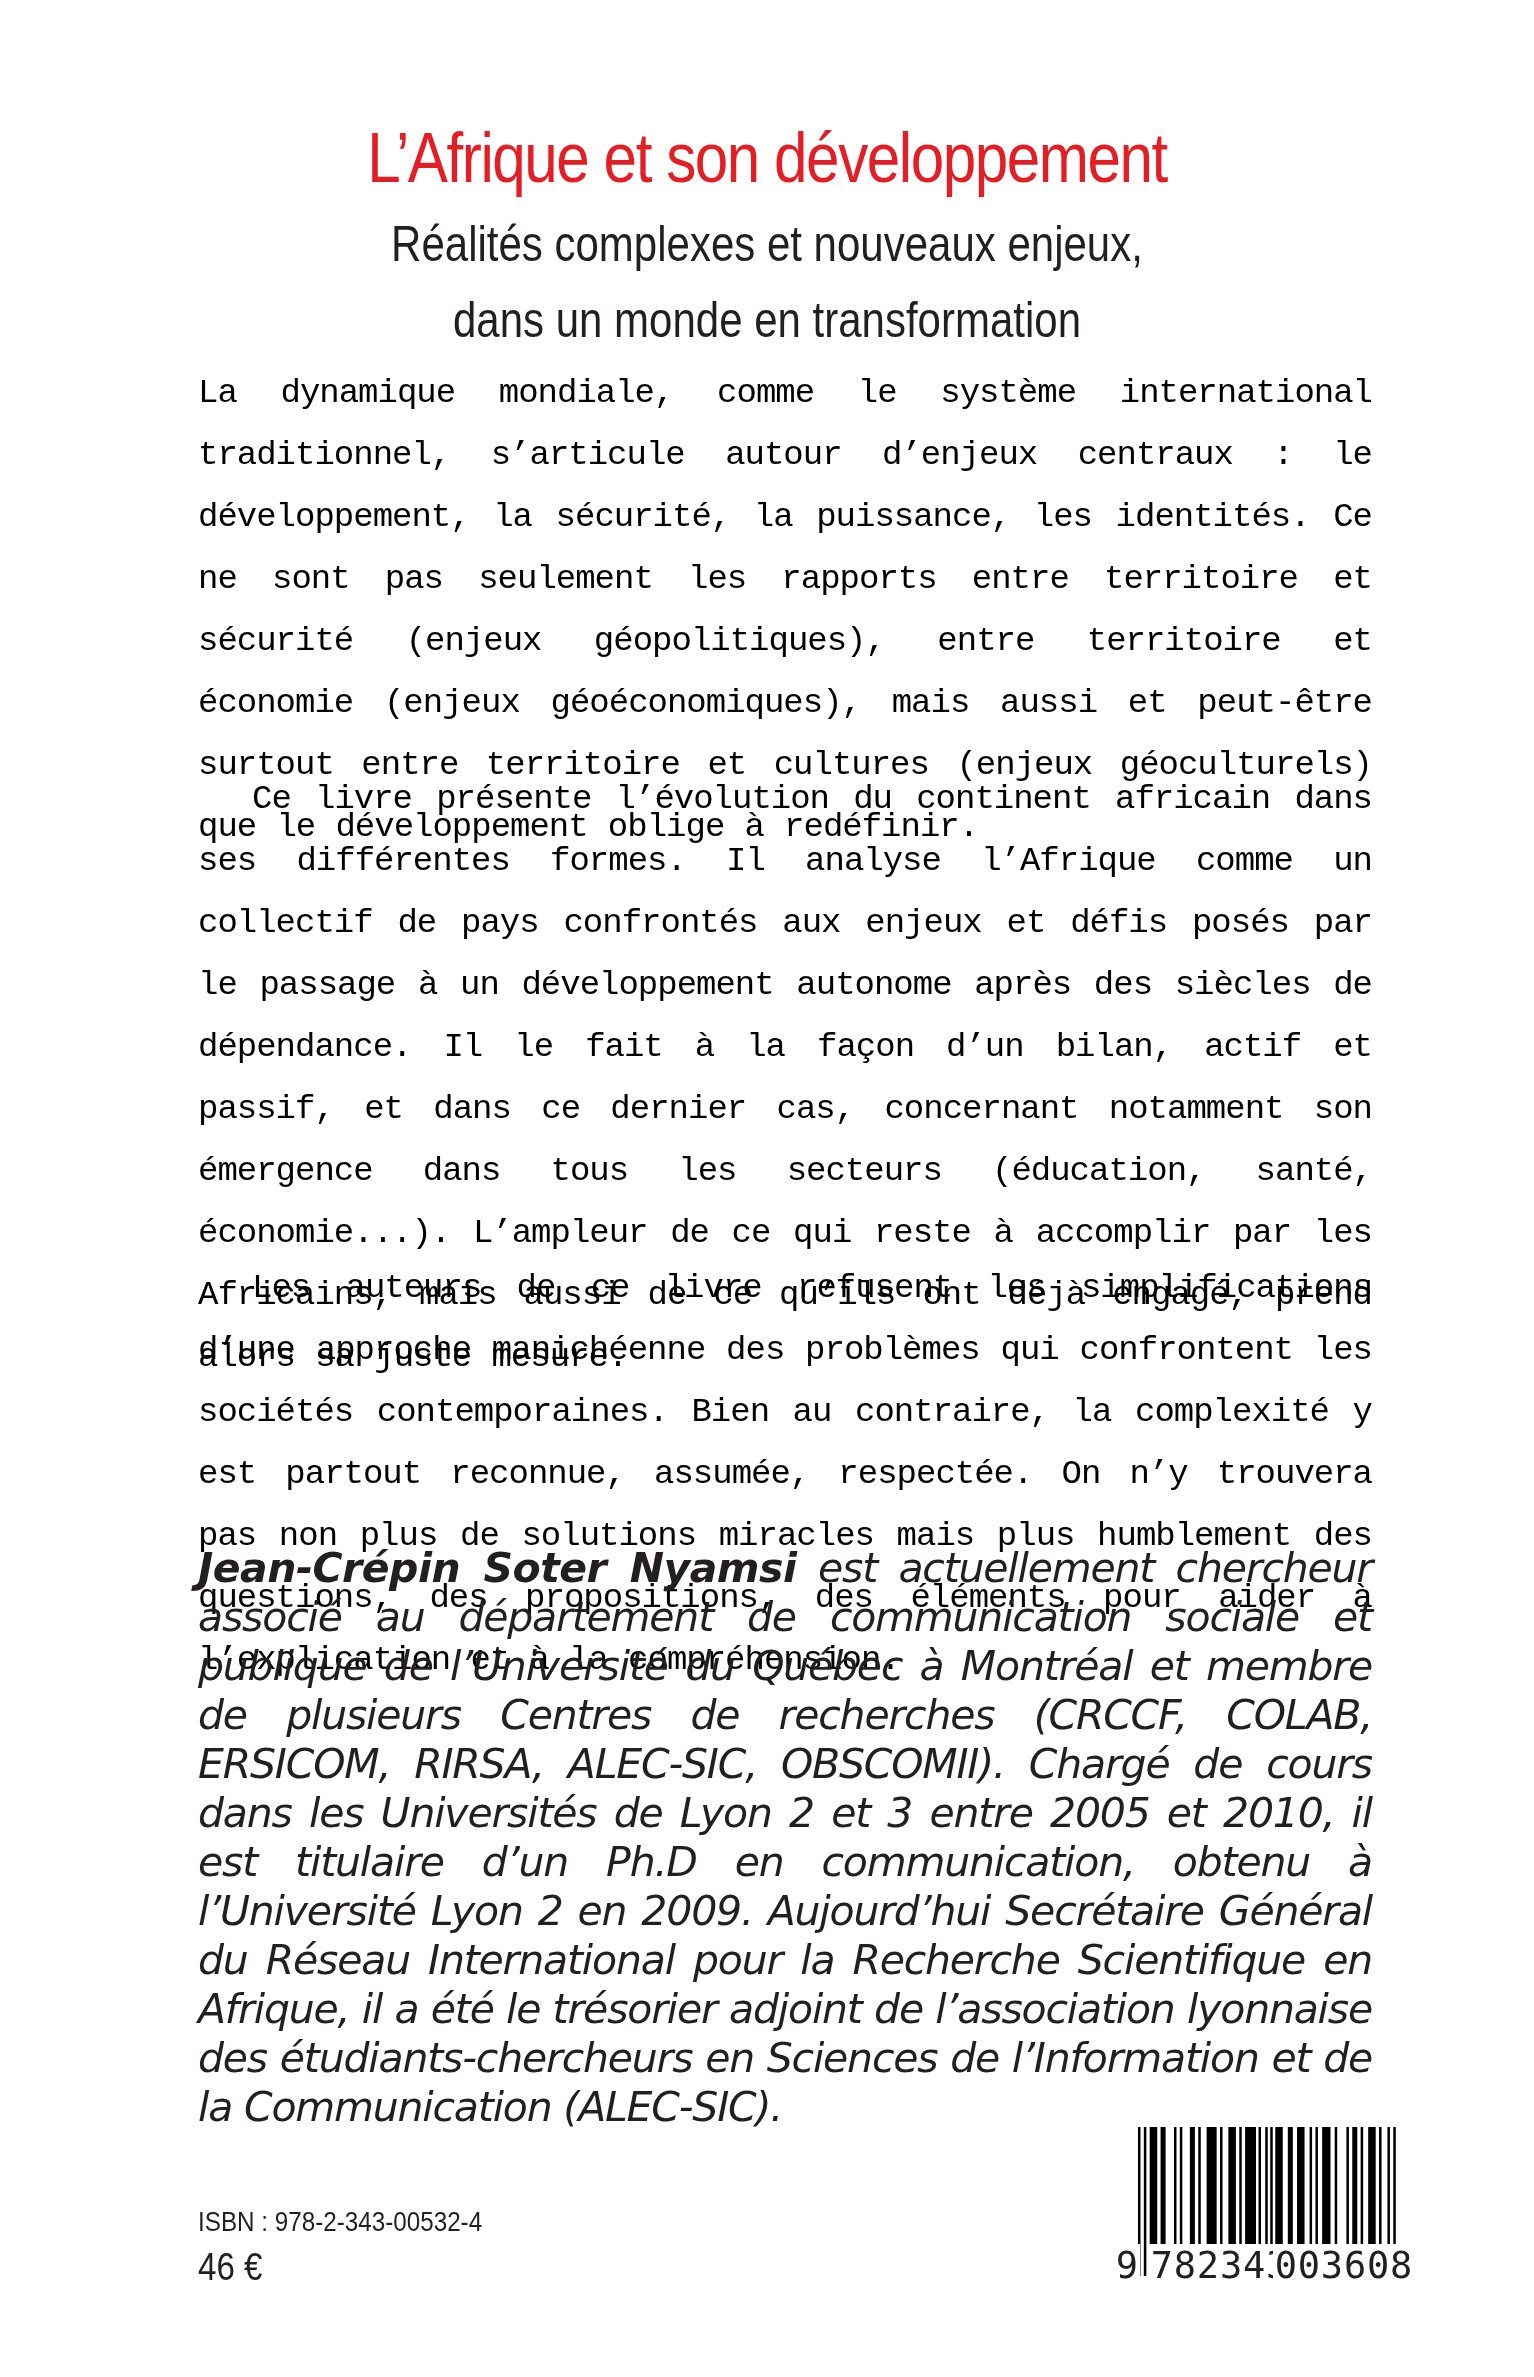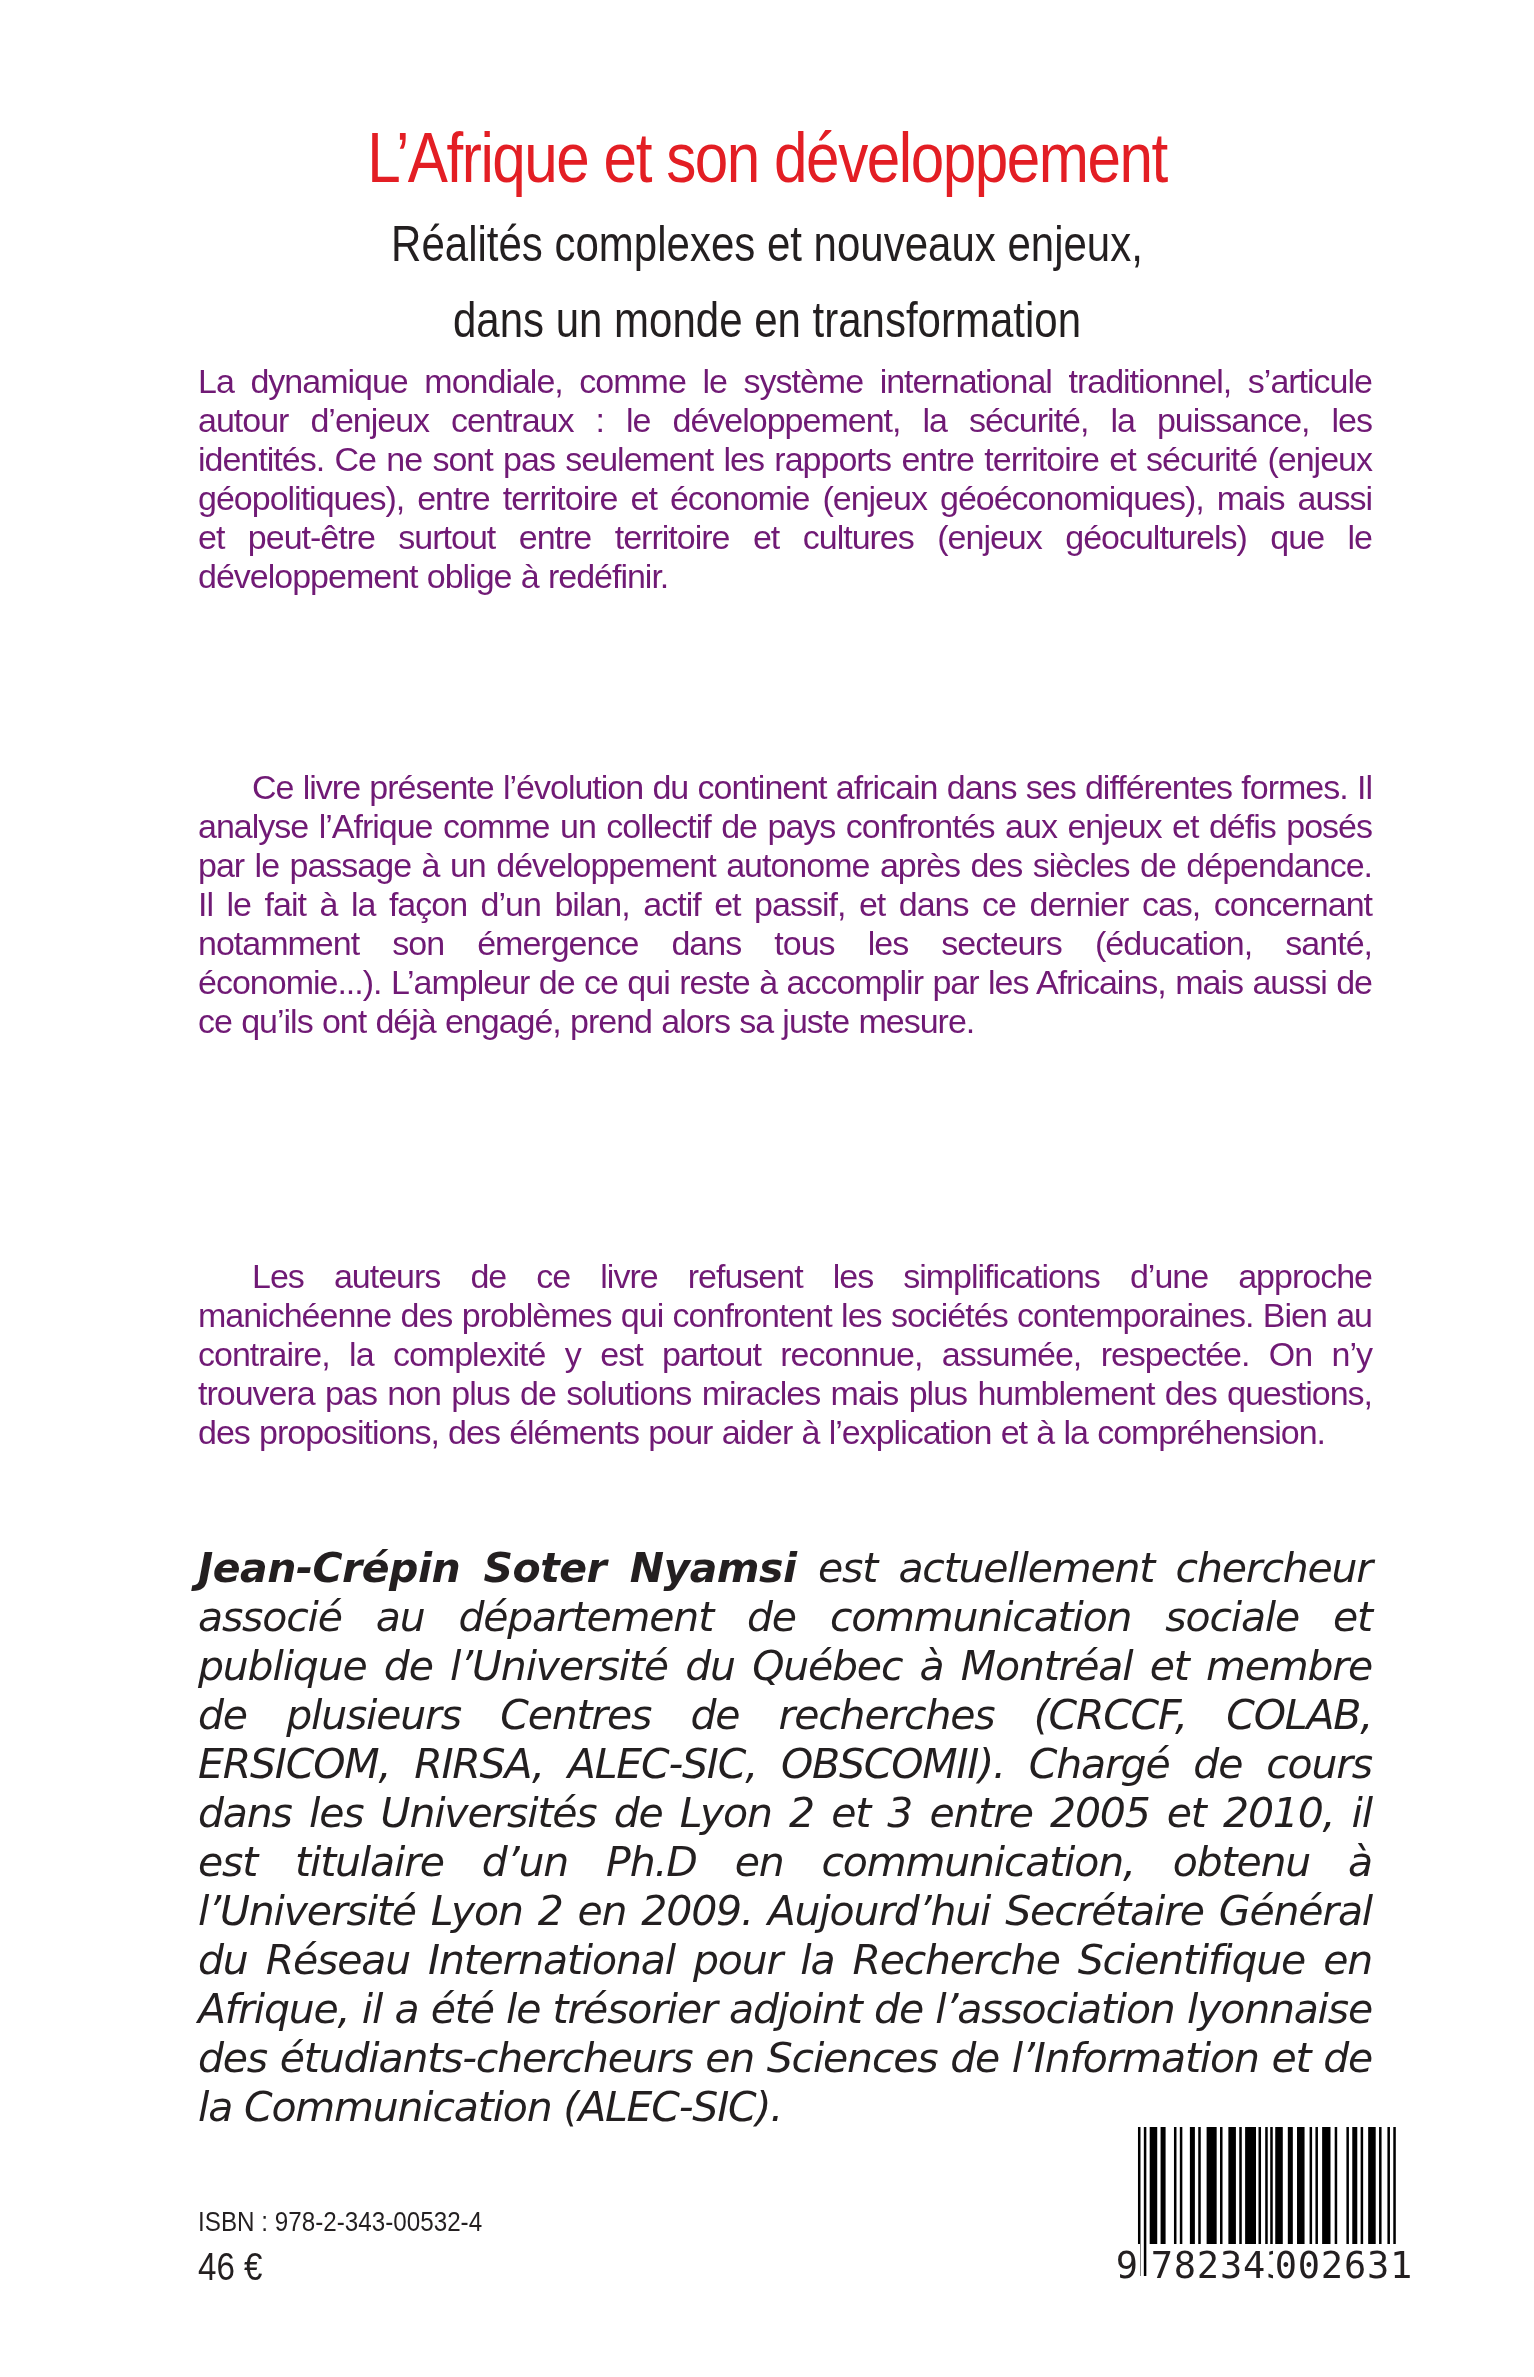--- a/index.html
+++ b/index.html
@@ -42,26 +42,26 @@
       font-size: 50px;
       line-height: 76px;
       color: #231f20;
       transform: scaleX(0.84);
       transform-origin: center;
     }
     .body-text {
       position: absolute;
       left: 198px;
       width: 1174px;
-      font-family: Liberation Sans, sans-serif;
+      font-family: Liberation Mono, monospace;
       font-weight: 200;
       font-size: 34px;
-      line-height: 39px;
+      line-height: 62px;
       text-align: justify;
-      color: #701a75;
+      color: #000000;
       letter-spacing: -1px;
       word-spacing: 0.8px;
     }
     .para {
       margin: 0;
       text-align-last: left;
     }
     .p1 { top: 362px; }
     .p2 { top: 755px; text-indent: 54px; margin-top: 13px; }
     .p3 { top: 1257px; text-indent: 54px; }
@@ -190,18 +190,18 @@
         <rect x="303" y="0" width="9" height="150"></rect>
         <rect x="316" y="0" width="3" height="150"></rect>
 
         <rect x="326" y="0" width="3" height="178"></rect>
         <rect x="333" y="0" width="3" height="178"></rect>
       </g>
     </svg>
     <div class="barcode-digits">
       <span class="bd-lead">9</span>
       <span class="bd-left">782343</span>
-      <span class="bd-right">002631</span>
+      <span class="bd-right">003608</span>
     </div>
   </div>
 
 </div>
 
 
 </body></html>

